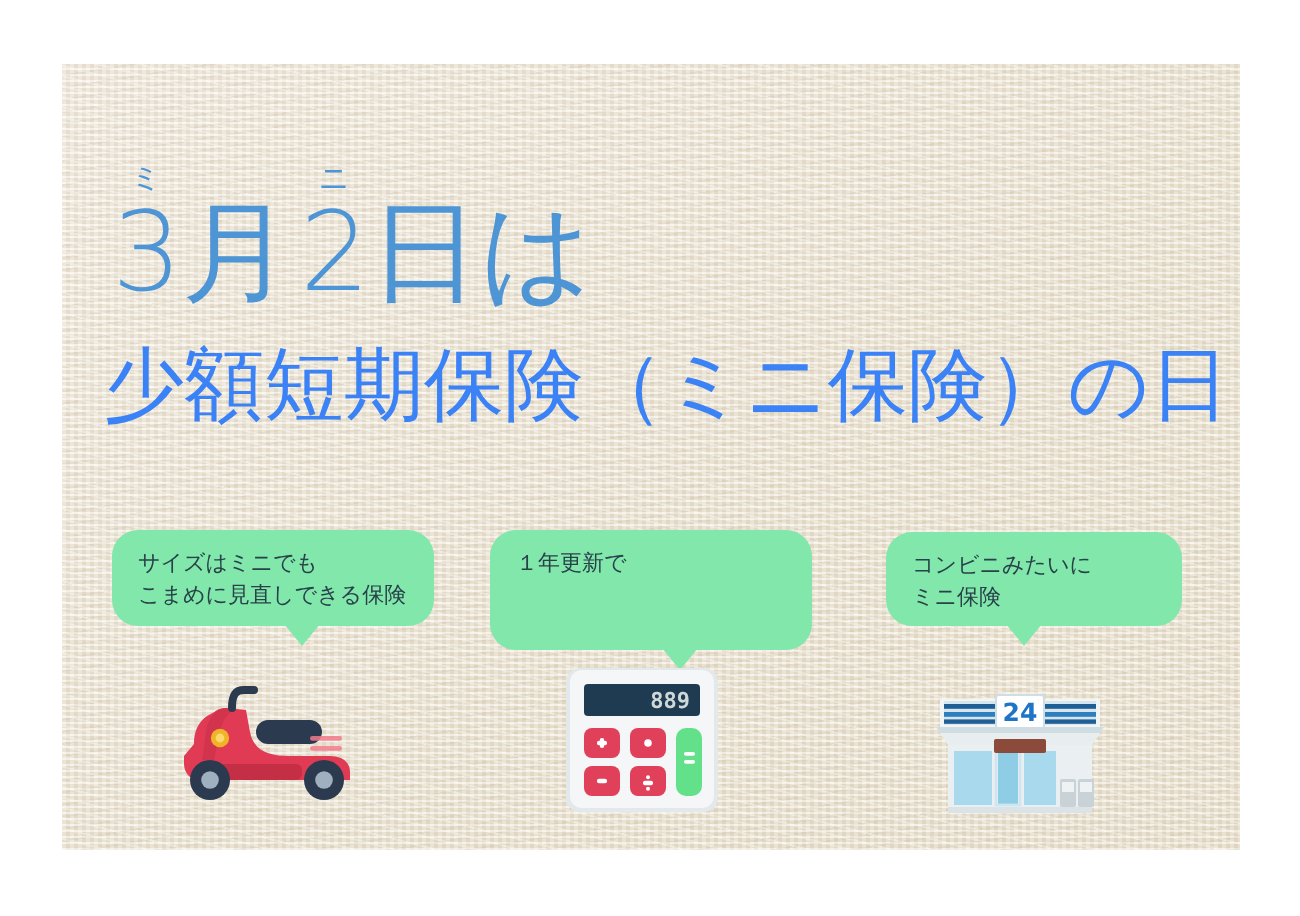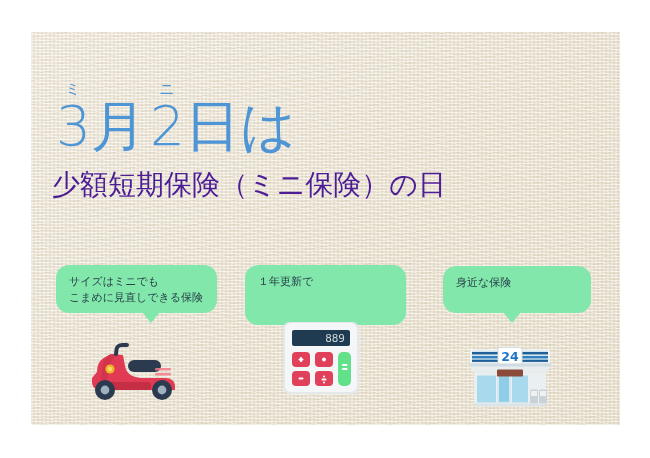--- a/index.html
+++ b/index.html
@@ -97,27 +97,27 @@
     padding-bottom: 0px;
   }
   .ruby-spacer {
     width: 4px;
   }
 
   .subline {
     position: absolute;
     left: 52px;
     top: 172px;
-    font-size: 28px;
+    font-size: 40px;
     line-height: 1.05;
-    color: #4c1d95;
+    color: #3b82f6;
     font-weight: 300;
     letter-spacing: 0px;
     white-space: nowrap;
-    font-family: Liberation Mono, monospace;
+    font-family: Liberation Serif, serif;
   }
 
   
   .bubble {
     position: absolute;
     background: #82e7ab;
     border-radius: 13px;
     box-sizing: border-box;
     padding: 9px 13px 0 13px;
     color: #28424a;
@@ -140,21 +140,21 @@
   #bubble-1 { left: 56px;  top: 265px; width: 161px; height: 48px; }
   #bubble-1 .tail { left: 86px; }
   #bubble-2 { left: 245px; top: 265px; width: 161px; height: 60px; }
   #bubble-2 .tail { left: 86px; }
   #bubble-3 { left: 443px; top: 266px; width: 148px; height: 47px; }
   #bubble-3 .tail { left: 60px; }
 
   
   .art { position: absolute; }
   #art-scooter { left: 79px;  top: 336px; width: 104px; height: 70px; }
-  #art-calculator { left: 281px; top: 320px; width: 80px; height: 76px; }
+  #art-calculator { left: 281px; top: 332px; width: 80px; height: 76px; font-weight: bold; }
   #art-store { left: 462px; top: 334px; width: 96px; height: 85px; }
 
   .art svg { display: block; width: 100%; height: 100%; }
 </style>
 </head>
 <body>
 
 <div id="poster">
 
   <div class="canvas">
@@ -190,21 +190,22 @@
     <span class="bubble-line">こまめに見直しできる保険</span>
     <span class="tail"></span>
   </div>
 
   <div class="bubble" id="bubble-2">
     <span class="bubble-line">１年更新で</span>
     <span class="tail"></span>
   </div>
 
   <div class="bubble" id="bubble-3">
-    <span class="bubble-line">身近な保険</span>
+    <span class="bubble-line">コンビニみたいに</span>
+    <span class="bubble-line">ミニ保険</span>
     <span class="tail"></span>
   </div>
 
   <div class="art" id="art-scooter">
     <svg viewBox="0 0 104 70" xmlns="http://www.w3.org/2000/svg">
 
       <path d="M18 36 C18 24 26 19 36 19 L44 19 L46 30 C48 40 56 42 66 42 L86 42
                C92 42 96 45 96 50 L96 54 L20 54 C16 54 13 50 13 46 L13 42 Z" fill="#e03a54"></path>
 
       <path d="M34 18 C28 18 24 23 23 30 L20 48 L33 48 L37 30 C38 24 40 20 44 19 Z" fill="#e03a54"></path>

